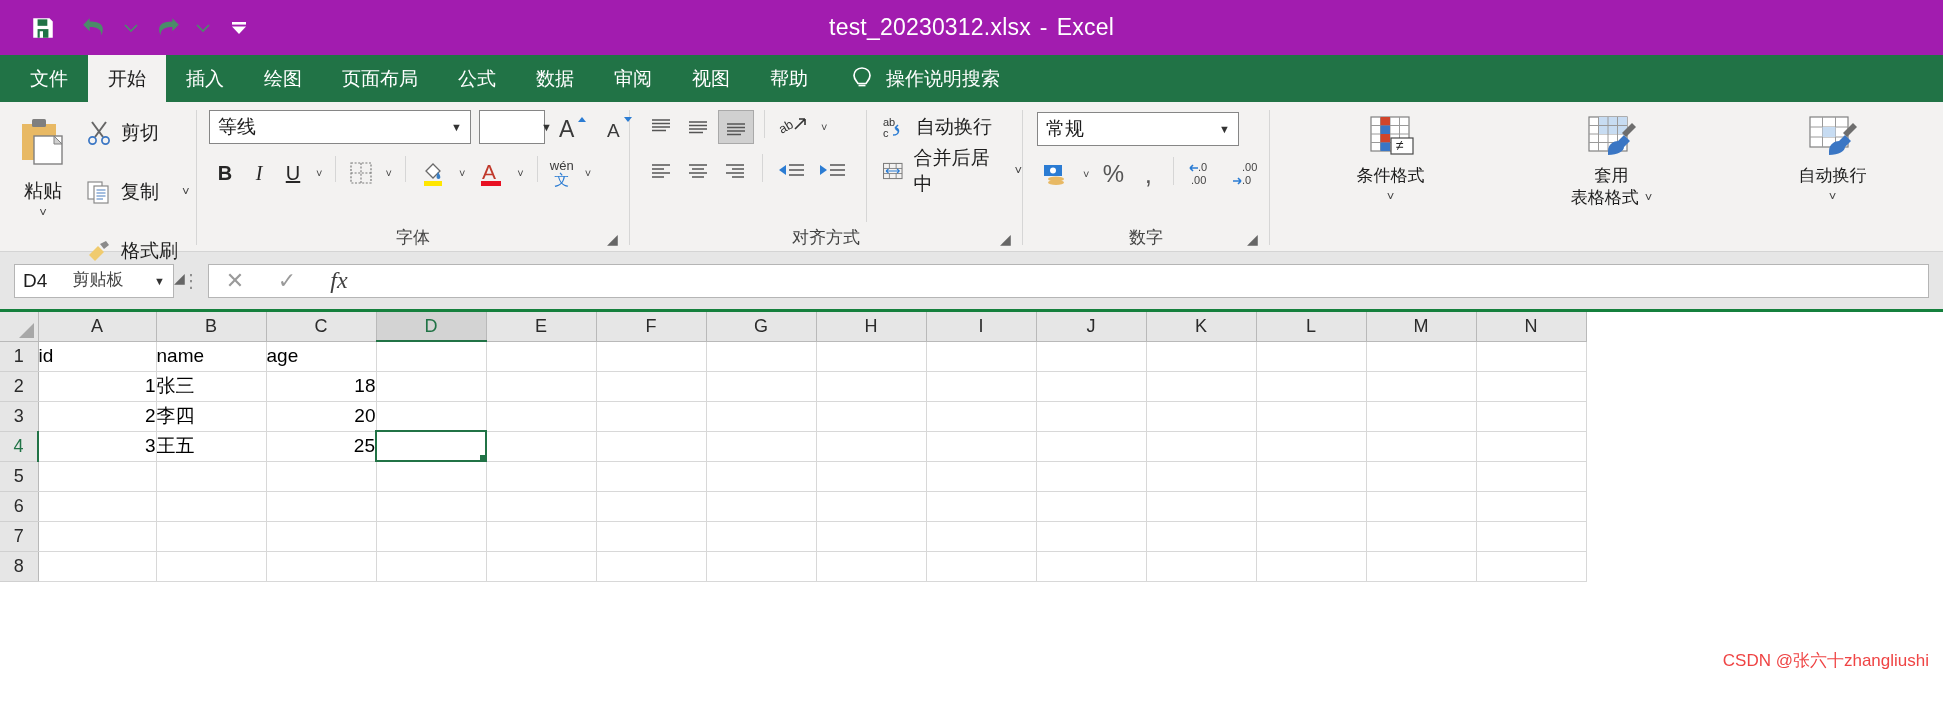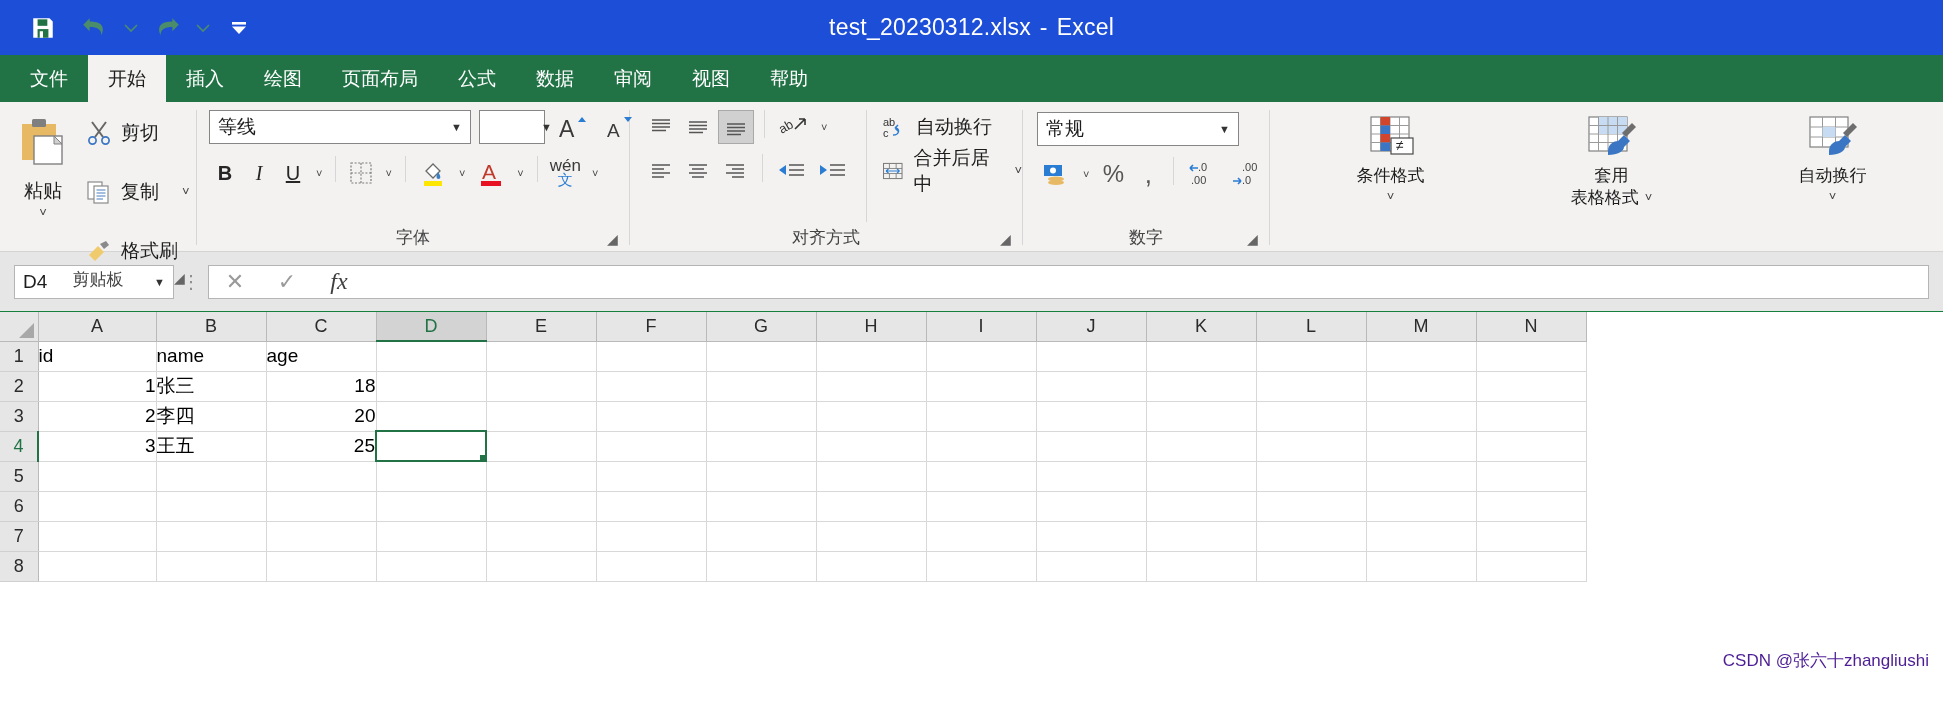--- a/index.html
+++ b/index.html
@@ -8,21 +8,21 @@
     width: 1943px; height: 726px;
     font-family: "Liberation Sans", "DejaVu Sans", sans-serif;
     background: #ffffff;
     overflow: hidden;
     position: relative;
     -webkit-font-smoothing: antialiased;
   }
 
   
   .titlebar {
-    height: 55px; background: #1d4ed8;
+    height: 55px; background: #a21caf;
     display: flex; align-items: center; position: relative;
   }
   .qat { display: flex; align-items: center; gap: 2px; padding-left: 22px; }
   .qat-btn {
     width: 42px; height: 40px; display: flex; align-items: center; justify-content: center;
   }
   .qat-btn.small { width: 26px; }
   .qat-sep { width: 6px; }
   .title-text {
     position: absolute; left: 0; right: 0; text-align: center;
@@ -108,21 +108,21 @@
   
   .style-btn {
     width: 96px; display: flex; flex-direction: column; align-items: center; gap: 2px;
     padding-top: 4px;
   }
   .style-btn .sl { font-size: 17px; color: #1d1d1d; text-align: right; line-height: 20px; white-space: nowrap;}
 
   
   .formulabar {
     height: 60px; background: #e6e6e6; display: flex; align-items: center;
-    padding: 0 6px; border-bottom: 1px solid #15803d;
+    padding: 0 6px; border-bottom: 3px solid #15803d;
   }
   .namebox {
     width: 160px; height: 34px; background: #fff; border: 1px solid #b5b5b5;
     display: flex; align-items: center; justify-content: space-between;
     padding: 0 8px; font-size: 19px; color: #1d1d1d; margin-left: 8px;
   }
   .fb-dots { width: 34px; text-align: center; color: #8a8a8a; font-size: 18px; letter-spacing: 0; }
   .fx-btns { display: flex; align-items: center; background: #fff; height: 34px; border: 1px solid #b5b5b5; border-right: none;}
   .fx-btn { width: 52px; height: 34px; display: flex; align-items: center; justify-content: center;
             color: #9a9a9a; font-size: 22px; }
@@ -168,21 +168,21 @@
   td.cell.sel-cell {
     border: 2px solid #217346; position: relative;
   }
   td.cell.sel-cell::after {
     content: ""; position: absolute; right: -4px; bottom: -4px;
     width: 8px; height: 8px; background: #217346; border: 1px solid #fff;
   }
 
   .watermark {
     position: absolute; right: 14px; bottom: 6px;
-    color: #4c1d95; font-size: 17px; white-space: nowrap; pointer-events: none; margin-top: 40px;
+    color: #ef4444; font-size: 17px; white-space: nowrap; pointer-events: none; margin-top: 40px;
   }
   svg { display: block; }
 </style>
 </head>
 <body>
 
 <div class="titlebar">
   <div class="qat">
     <div class="qat-btn">
       <svg width="26" height="26" viewBox="0 0 24 24">
@@ -229,20 +229,27 @@
   <div class="tab">文件</div>
   <div class="tab active">开始</div>
   <div class="tab">插入</div>
   <div class="tab">绘图</div>
   <div class="tab">页面布局</div>
   <div class="tab">公式</div>
   <div class="tab">数据</div>
   <div class="tab">审阅</div>
   <div class="tab">视图</div>
   <div class="tab">帮助</div>
+  <div class="tellme">
+    <svg width="24" height="30" viewBox="0 0 24 30">
+      <path d="M12 4 C7 4 4 7.5 4 11.5 C4 15 6.5 17 8 19.5 L16 19.5 C17.5 17 20 15 20 11.5 C20 7.5 17 4 12 4 Z" fill="none" stroke="#ffffff" stroke-width="1.7"></path>
+      <path d="M8.5 21.5 L15.5 21.5" stroke="#ffffff" stroke-width="1.7" fill="none"></path>
+    </svg>
+    <span>操作说明搜索</span>
+  </div>
 </div>
 
 <div class="ribbon">
 
   <div class="rgroup" style="width:196px;">
     <div class="rbody">
       <div class="paste-btn">
         <svg width="54" height="60" viewBox="0 0 54 60">
           <rect x="6" y="8" width="34" height="36" fill="#e8b964"></rect>
           <rect x="16" y="3" width="14" height="8" rx="1.5" fill="#7f7f7f"></rect>
@@ -334,21 +341,21 @@
         <div class="mini-chev">˅</div>
         <div class="ibtn">
           <svg width="30" height="30" viewBox="0 0 30 30">
             <text x="6" y="21" font-size="21" font-family="Liberation Sans, sans-serif" fill="#c0392b">A</text>
             <rect x="5" y="23" width="20" height="5" fill="#e81123"></rect>
           </svg>
         </div>
         <div class="mini-chev">˅</div>
         <div class="vsep" style="height:26px;margin:0 6px;"></div>
         <div class="ibtn" style="flex-direction:column;line-height:14px;">
-          <span style="font-size:17px;color:#3a3a3a;">wén</span>
+          <span style="font-size:13px;color:#3a3a3a;">wén</span>
           <span style="font-size:15px;color:#2b7cd3;">文</span>
         </div>
         <div class="mini-chev">˅</div>
       </div>
     </div>
     <div class="rlabel">
       <span>字体</span>
       <span class="dlg">◢</span>
     </div>
   </div>

